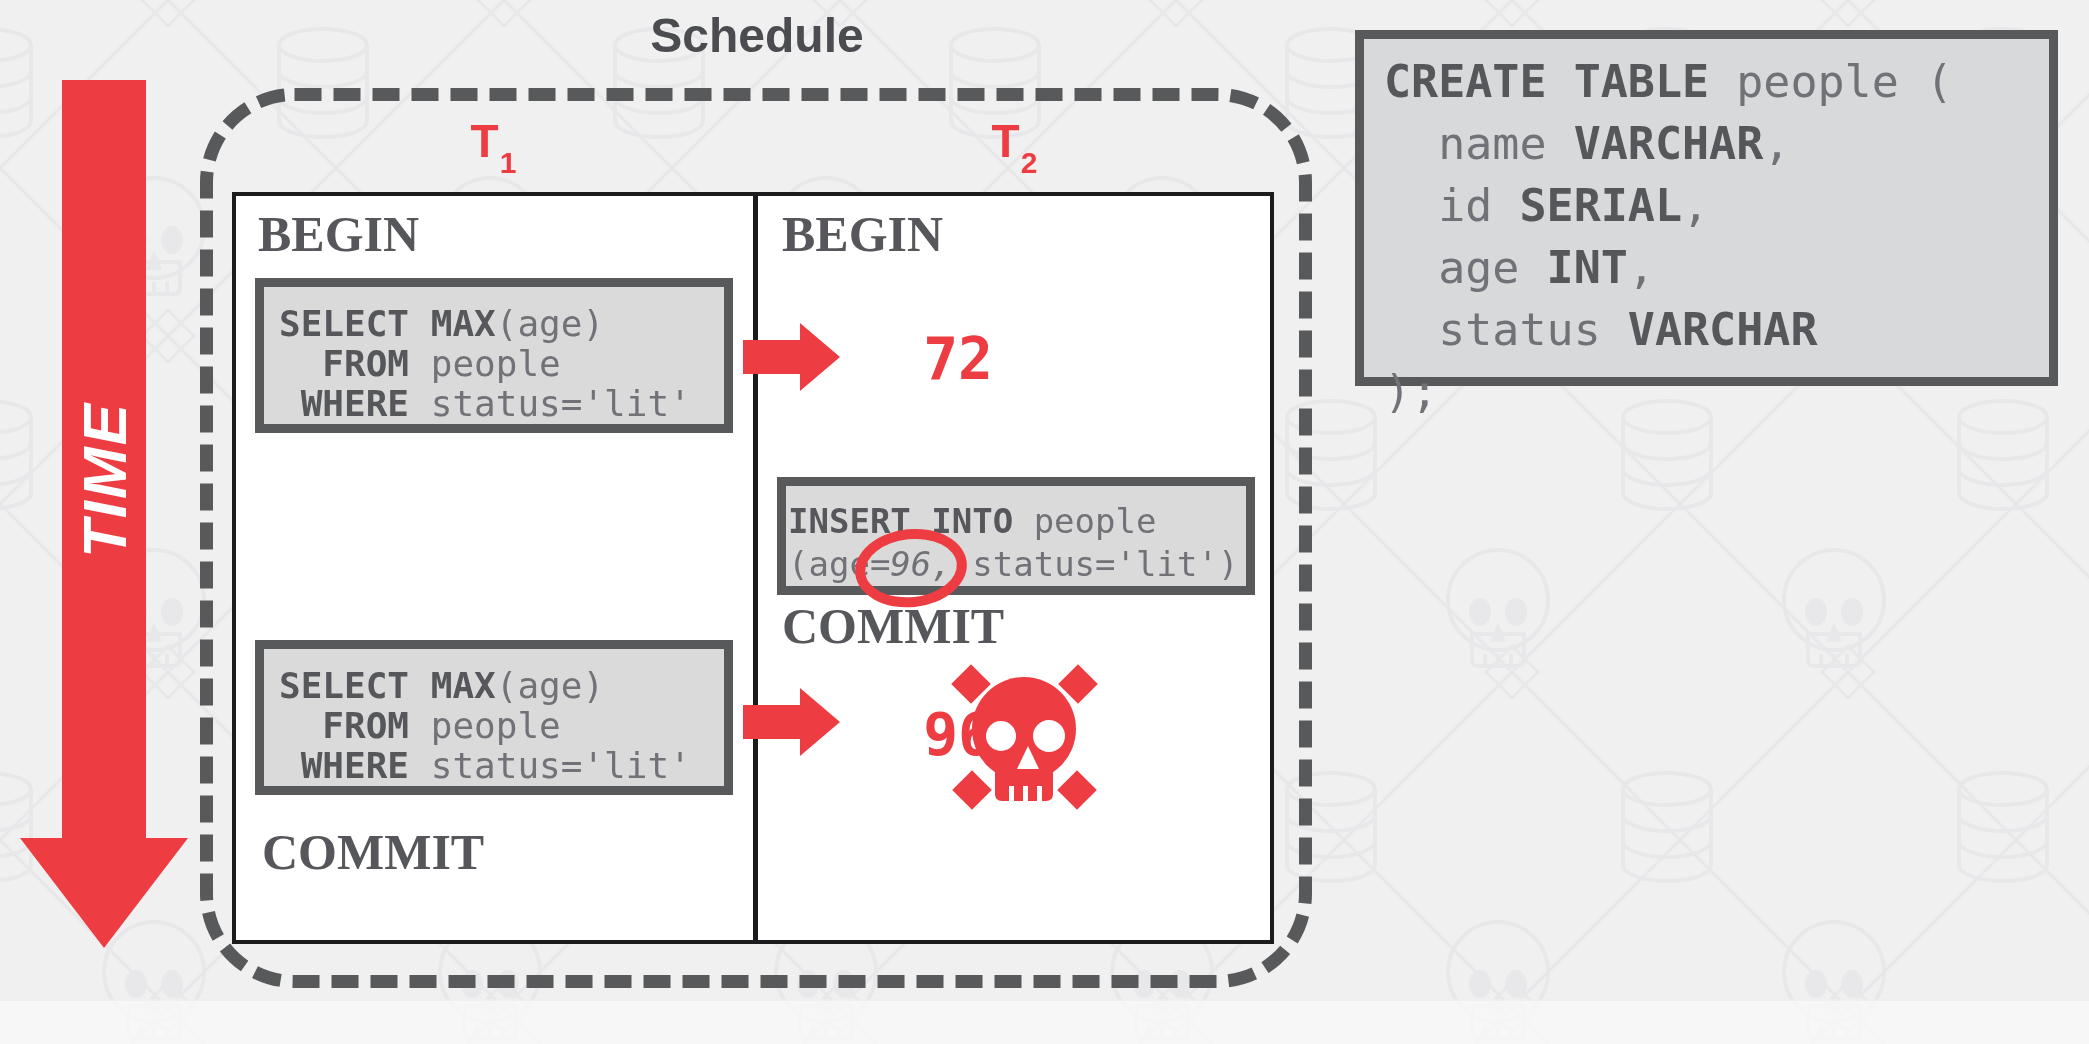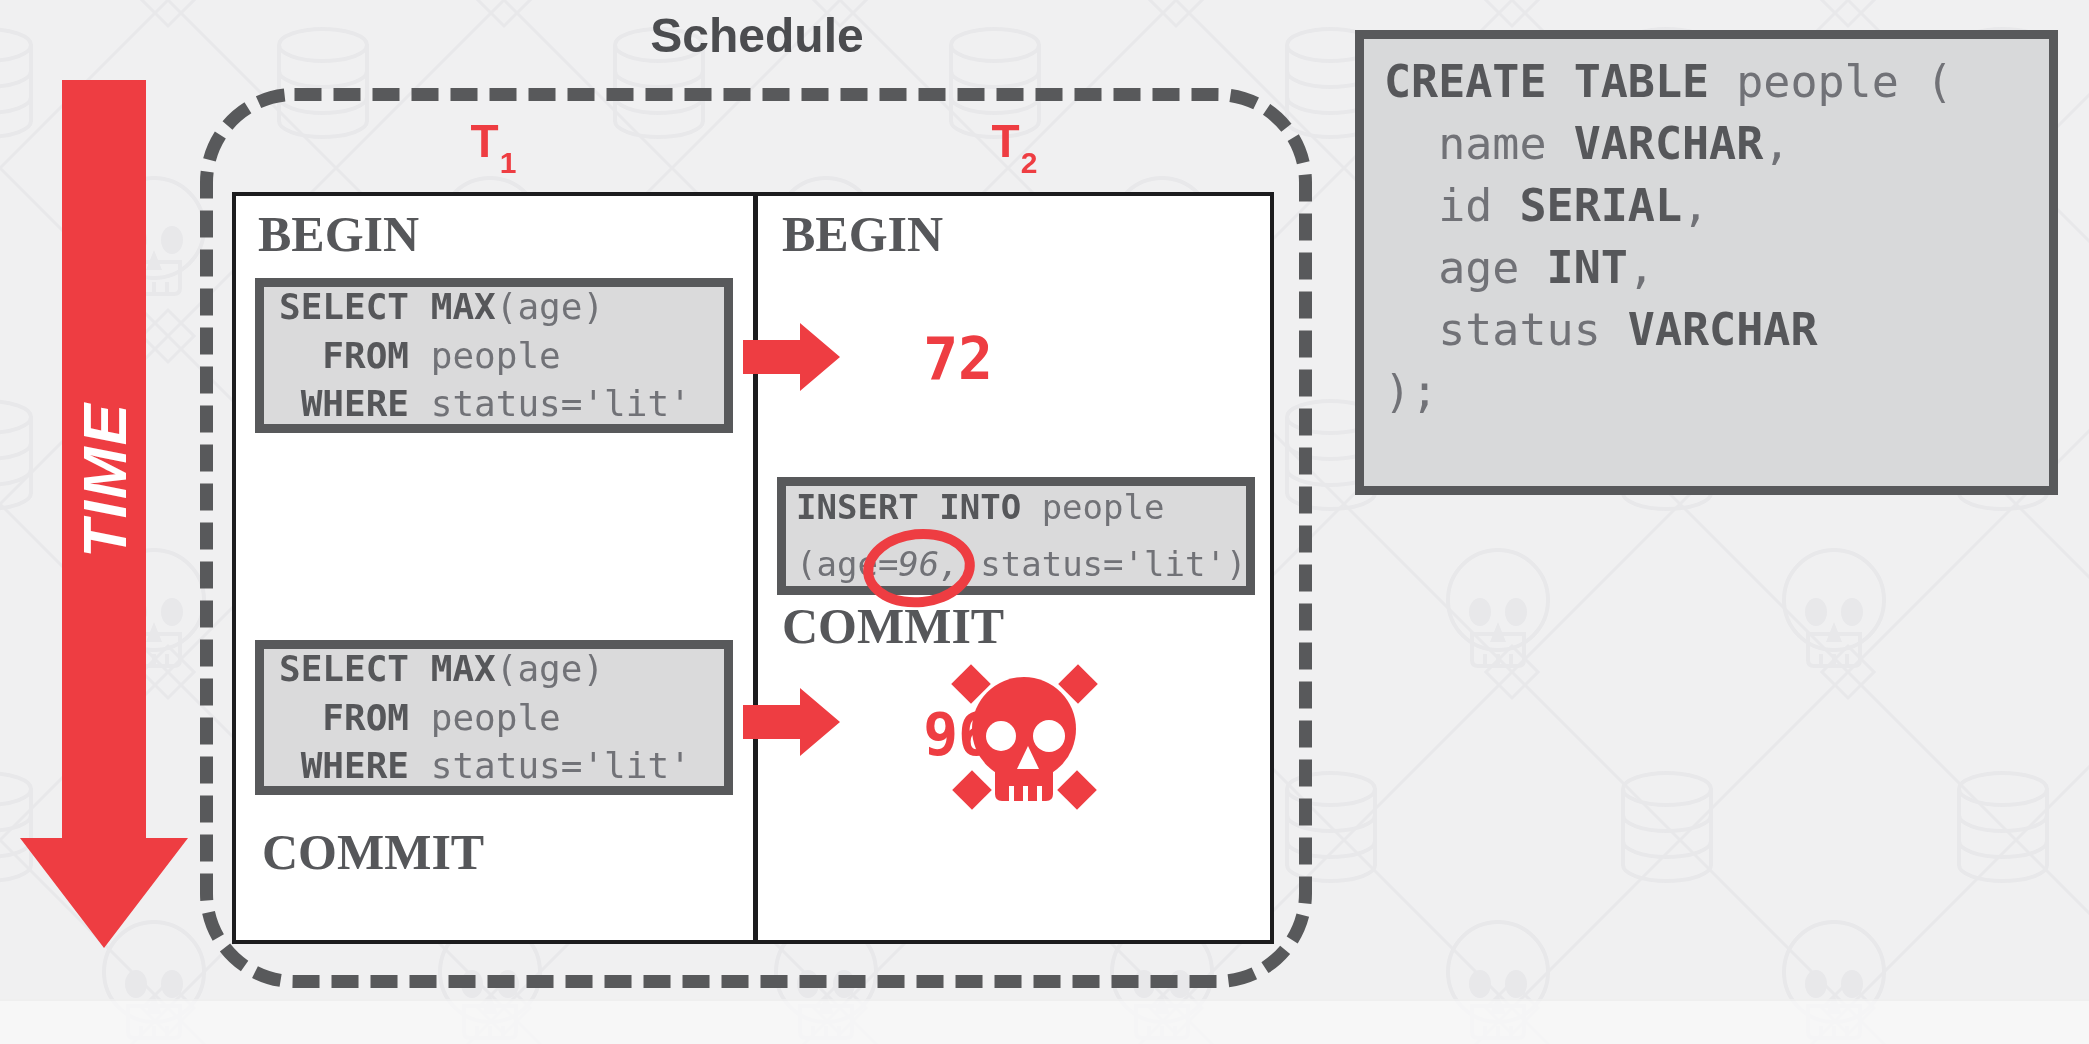--- a/index.html
+++ b/index.html
@@ -54,28 +54,28 @@
   
   .mono{font-family:"DejaVu Sans Mono","Liberation Mono",monospace;text-align:right;}
   .kwtext{position:absolute;font-family:Liberation Serif, serif;
     font-size:50px;line-height:44px;font-weight:700;color:var(--keyword-text);white-space:pre;}
   .t1-begin{left:258px;top:212px;}
   .t2-begin{left:782px;top:212px;}
   .t2-commit{left:782px;top:604px;}
   .t1-commit{left:262px;top:830px;}
 
   .codebox{position:absolute;background:var(--box-fill);border:9px solid var(--dark-gray);
-    display:flex;flex-direction:column;justify-content:space-between;overflow:visible;}
+    display:flex;flex-direction:column;justify-content:flex-end;overflow:visible;}
   .codebox .cl{white-space:pre;font-family:"DejaVu Sans Mono","Liberation Mono",monospace;
     color:var(--code-text);}
   .codebox .kw{font-weight:700;color:var(--keyword-text);}
   .q1{left:255px;top:278px;width:478px;height:155px;padding-left:15px;}
   .q2{left:255px;top:640px;width:478px;height:155px;padding-left:15px;}
   .q1 .cl,.q2 .cl{font-size:36px;line-height:40px;}
-  .insertbox{left:777px;top:477px;width:478px;height:118px;padding-left:10px;}
+  .insertbox{left:777px;top:477px;width:478px;height:118px;padding-left:2px;}
   .insertbox .cl{font-size:34px;line-height:43px;}
 
   .circled{position:relative;display:inline-block;font-style:italic;}
   .ellipse{position:absolute;left:50%;top:50%;width:112px;height:78px;
     border:10px solid var(--red);border-radius:50%;
     transform:translate(-50%,-46%) rotate(-6deg);z-index:2;}
 
   
   .rarrow{position:absolute;}
   .rarrow polygon{fill:var(--red);}
@@ -85,21 +85,21 @@
     font-size:58px;font-weight:700;color:var(--red);}
   .r1{left:853px;top:325px;}
   .r2{left:853px;top:701px;}
 
   
   .skull{position:absolute;left:948px;top:660px;}
   .sk-red{fill:var(--red);}
   .sk-white{fill:var(--white);}
 
   
-  .createbox{position:absolute;left:1355px;top:30px;width:703px;height:465px;
+  .createbox{position:absolute;left:1355px;top:30px;width:703px;height:356px;
     background:#d8d9da;border:9px solid var(--dark-gray);padding:12px 0 0 20px;}
   .createbox .cl{white-space:pre;font-family:"DejaVu Sans Mono","Liberation Mono",monospace;
     font-size:45px;line-height:62px;color:var(--code-text);}
   .createbox .kw{font-weight:700;color:var(--keyword-text);}
 </style>
 </head>
 <body>
 
 <div class="stage">
 

